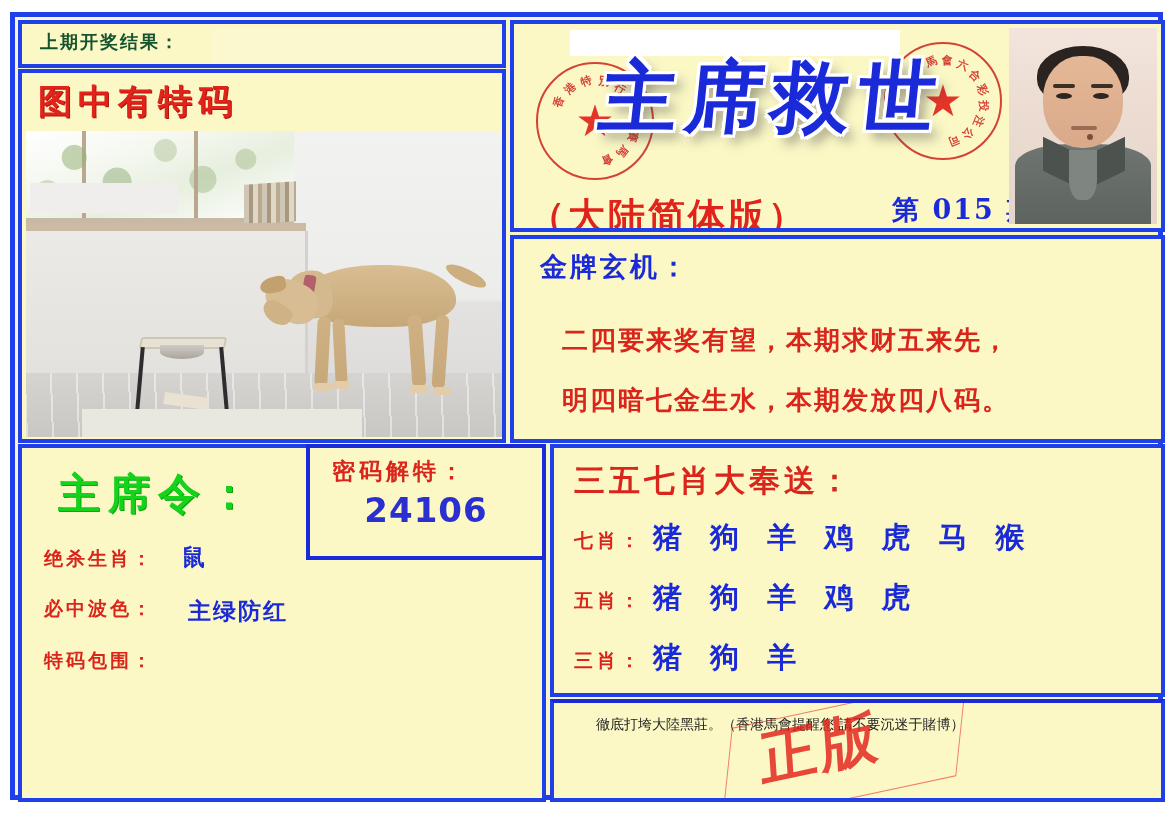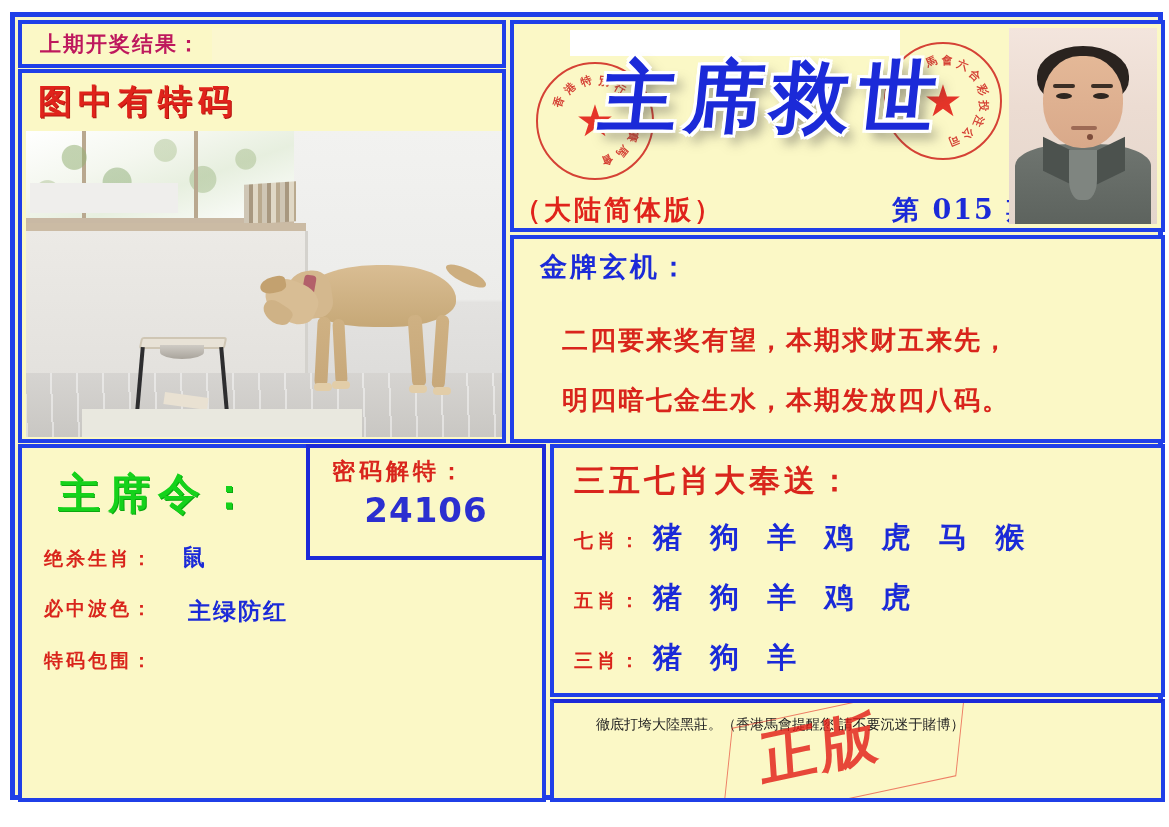--- a/index.html
+++ b/index.html
@@ -27,21 +27,21 @@
     background: #fbf8c6;
     border: 4px solid #1f3fe8;
     overflow: hidden;
   }
 
   
   #panel-lastdraw { left: 3px; top: 3px; width: 488px; height: 48px; }
   .lastdraw-label {
     position:absolute; left:18px; top:6px;
     font-family:"DejaVu Serif", serif;
-    font-size:21px; font-weight:700; color:#be185d;
+    font-size:18px; font-weight:700; color:#14532d;
     letter-spacing:2px;
   }
   .lastdraw-blank {
     position:absolute; left:190px; top:4px; width:290px; height:38px;
     background:#fbf7cf;
   }
 
   
   #panel-photo { left: 3px; top: 52px; width: 488px; height: 374px; }
   .photo-title {
@@ -193,23 +193,23 @@
     white-space:nowrap;
   }
   .stamp .star {
     position:absolute; left:50%; top:50%; transform:translate(-50%,-50%);
     font-size:44px; line-height:1; color:#e31b14;
   }
   #stamp-left  { left:22px; top:38px; }
   #stamp-right { left:370px; top:18px; }
 
   .banner-sub {
-    position:absolute; left:0; top:168px;
-    font-family:"DejaVu Serif", serif;
-    font-size:27px; font-weight:700; color:#e0231b;
+    position:absolute; left:14px; top:168px;
+    font-family:"DejaVu Serif", serif;
+    font-size:37px; font-weight:700; color:#e0231b;
     letter-spacing:3px;
   }
   .banner-issue {
     position:absolute; left:378px; top:168px;
     font-family:"DejaVu Serif", serif;
     font-size:27px; font-weight:700; color:#1b2ad8;
     letter-spacing:2px;
   }
   .portrait {
     position:absolute; right:4px; top:4px; width:148px; height:196px;

